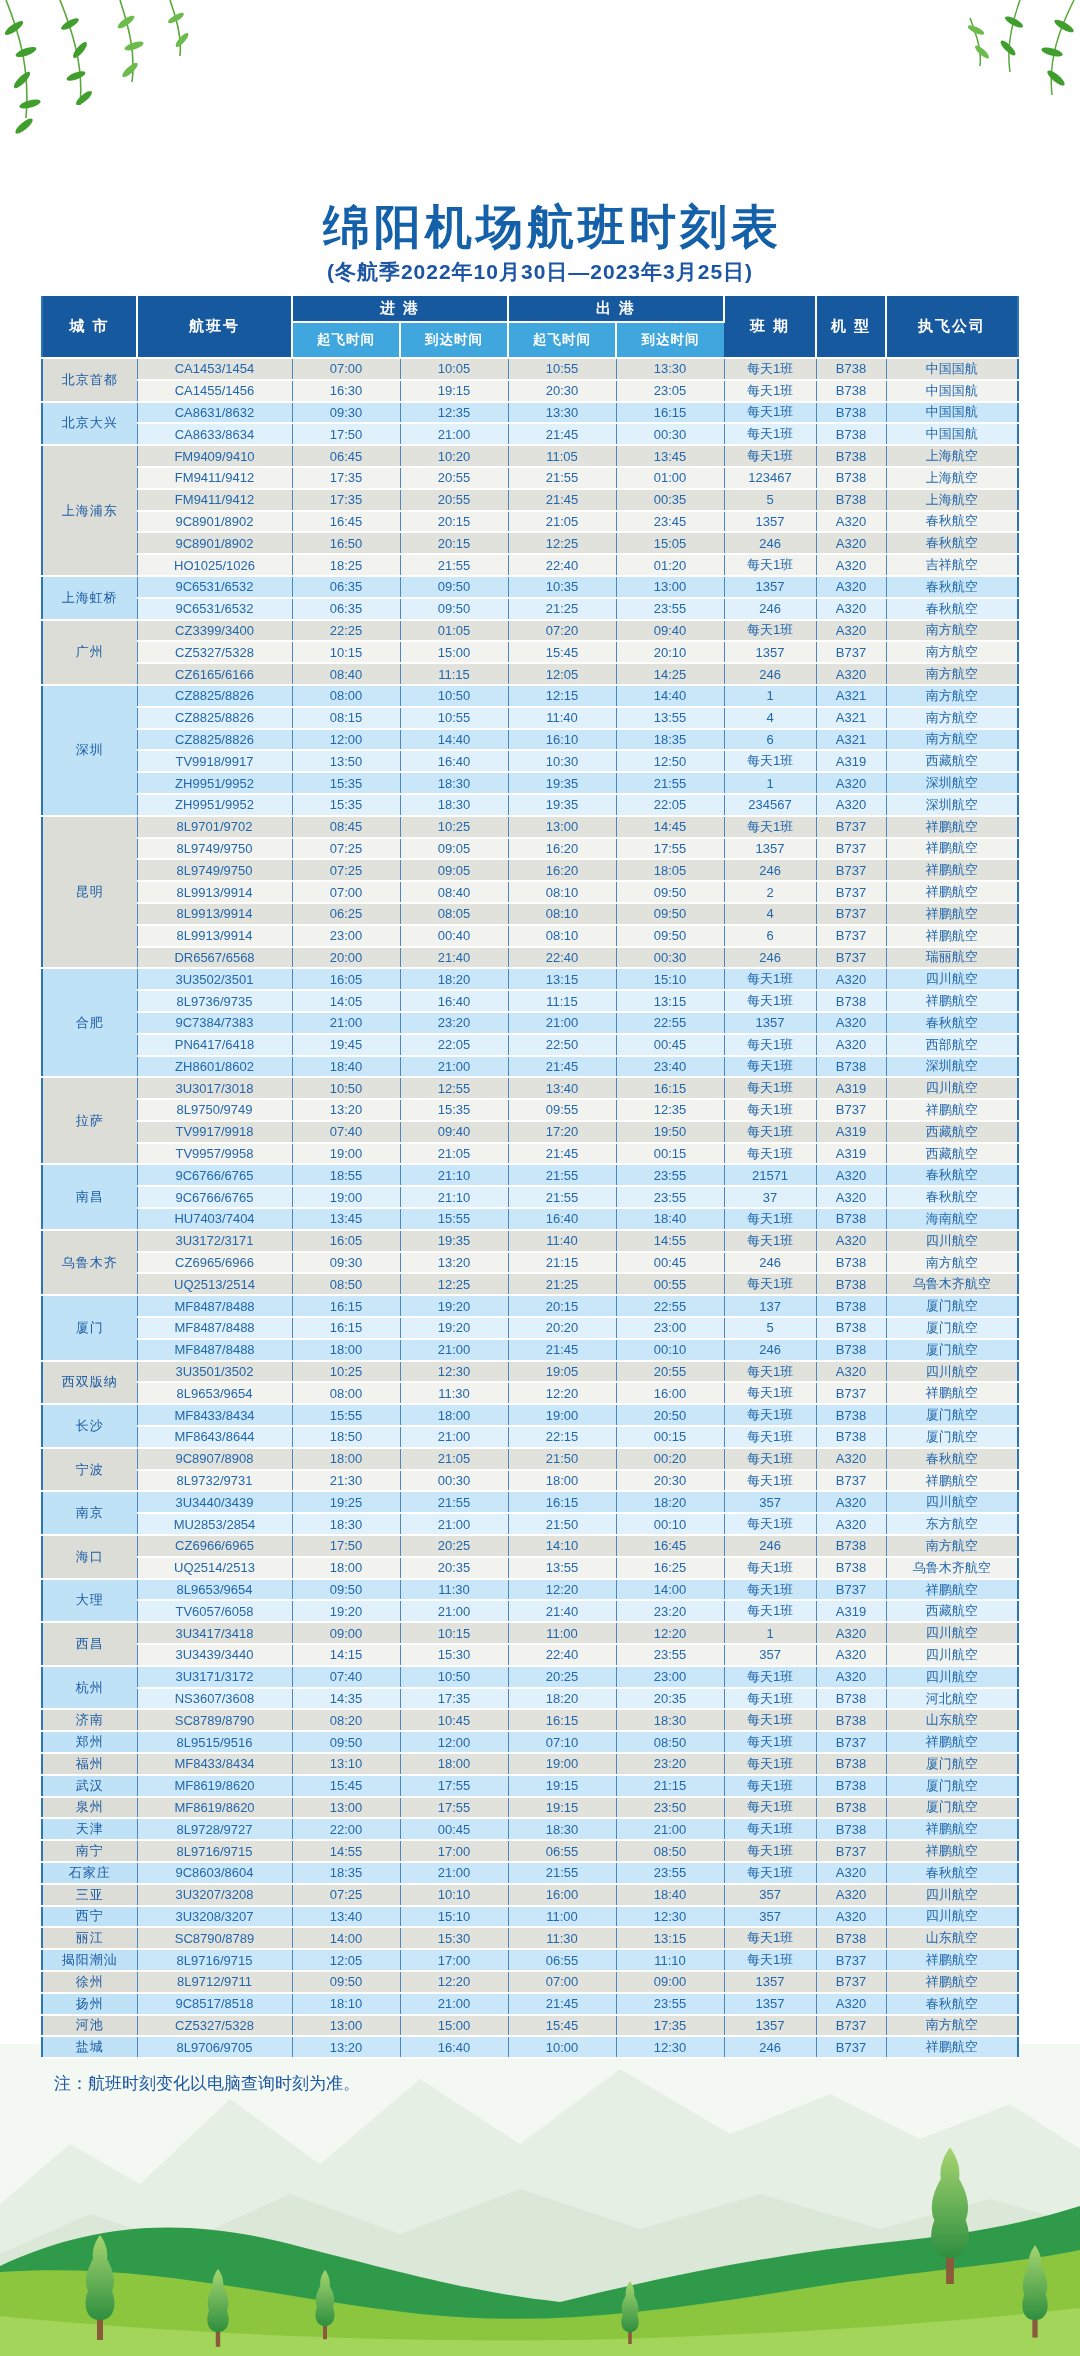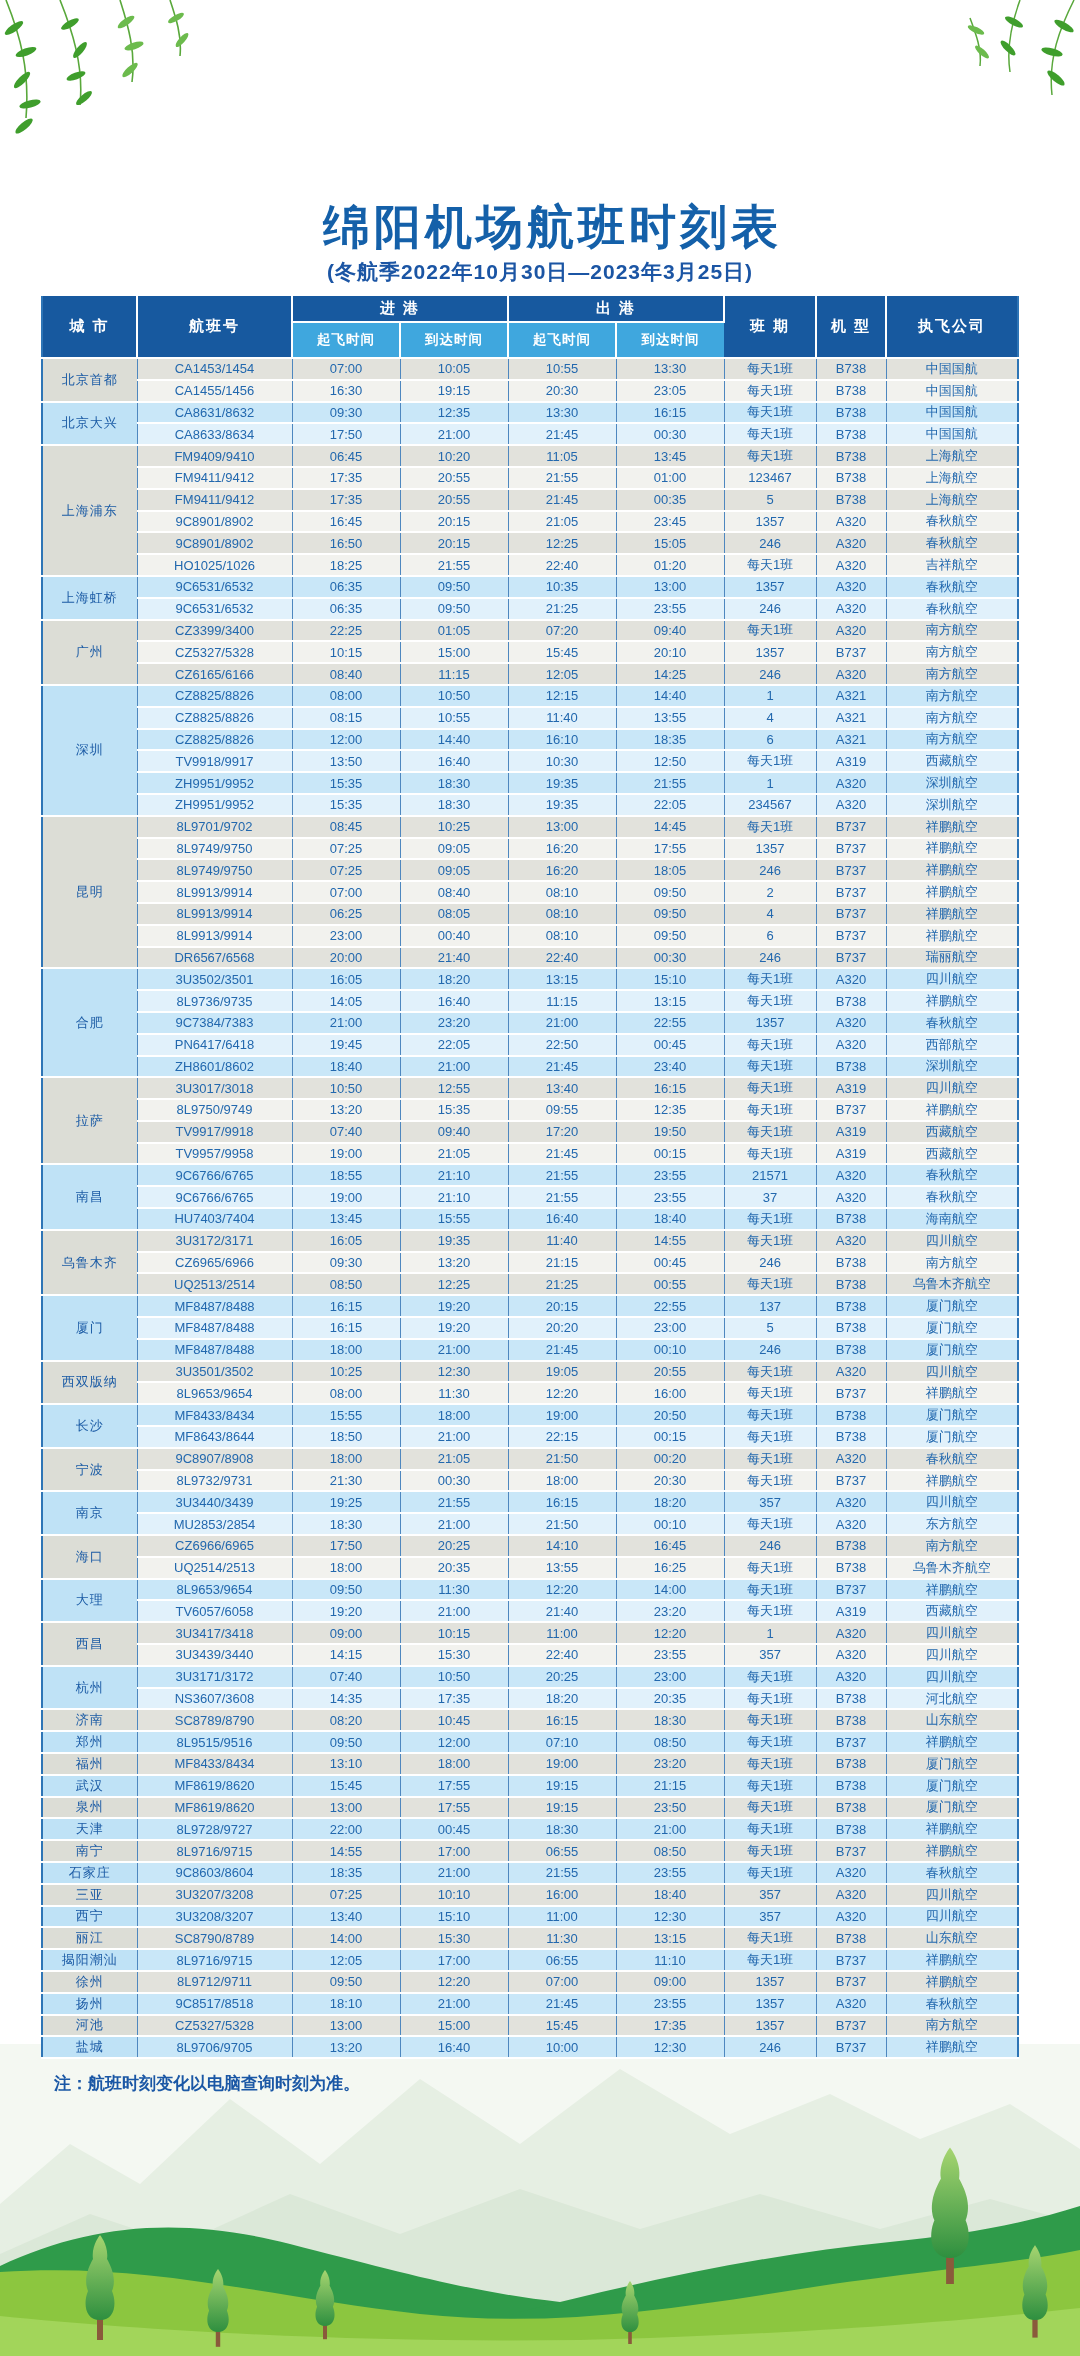--- a/index.html
+++ b/index.html
@@ -50,21 +50,21 @@
   .timetable td.city { font-weight:normal; color:#1b5ba5; font-size:13px; letter-spacing:1px; }
   .g-dark  { background:#e2e2dc; }
   .g-light { background:#f2f2ee; }
   .b-dark  { background:#c9e7f8; }
   .b-light { background:#e1f1fb; }
   .city-gray { background:#dcddd6; }
   .city-blue { background:#bfe2f6; }
 
   .footnote {
     position:absolute; top:2072px; left:54px;
-    font-size:17px; color:#1a57a5; font-weight:bold; z-index:3;
+    font-size:17px; color:#1a57a5; font-weight:normal; z-index:3;
   }
 </style>
 </head>
 <body>
 
 <div class="page">
 
   <svg class="deco willow-left" width="250" height="150" viewBox="0 0 250 150">
     <g stroke="#59a83b" stroke-width="1.6" fill="none">
       <path d="M6,0 C20,35 30,70 26,118"></path>

